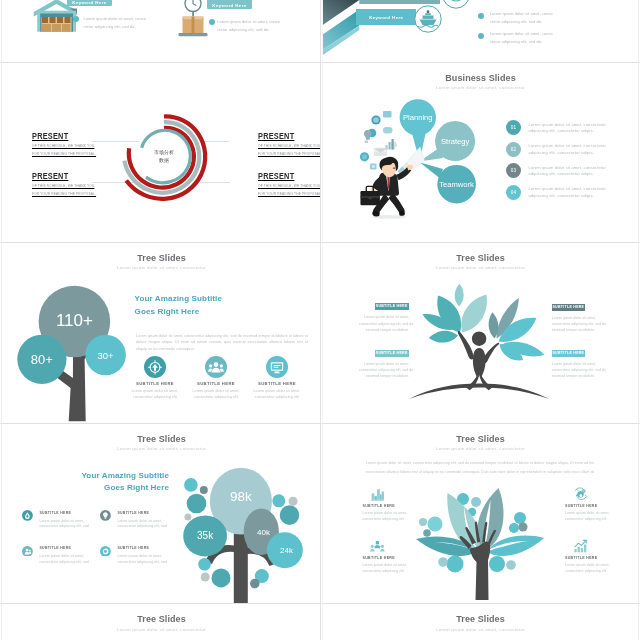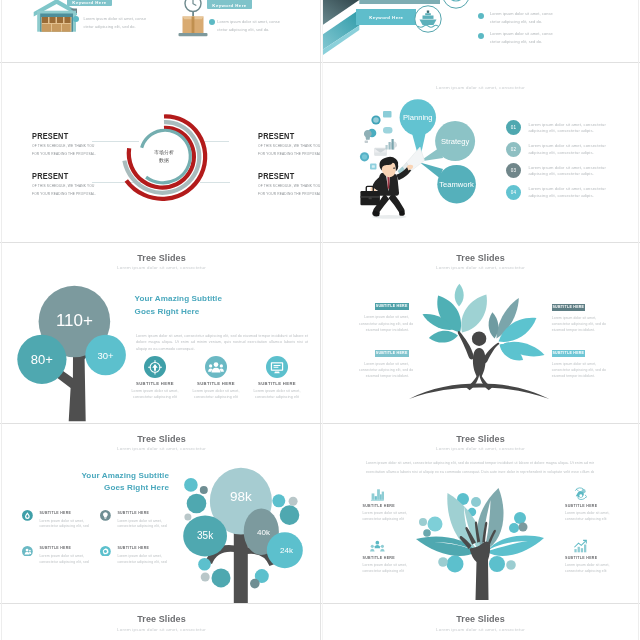--- a/index.html
+++ b/index.html
@@ -5,21 +5,21 @@
   html,body{margin:0;padding:0;}
   body{width:640px;height:640px;background:#ffffff;font-family:"Liberation Sans",sans-serif;overflow:hidden;}
   .page{position:relative;width:640px;height:640px;background:#ffffff;}
   .slide{position:absolute;background:#ffffff;overflow:hidden;}
   .sep-h{position:absolute;left:0;width:640px;height:1px;background:#e0e0e0;}
   .sep-v{position:absolute;width:1px;background:#e3e3e3;}
   .edge{position:absolute;width:1px;background:#ededed;}
   .ln{position:absolute;background:#d6dadd;}
 
   
-  .pres-block{position:absolute;}
+  .pres-block{position:absolute;text-decoration:underline;}
   .pres-title{font-size:9.2px;font-weight:bold;color:#2b2b2b;letter-spacing:0.3px;
      transform:scaleX(0.80);transform-origin:left center;}
   .pres-l1,.pres-l2{font-size:3.2px;color:#8a8f93;letter-spacing:0.18px;margin-top:3.4px;white-space:nowrap;}
   .donut-t{font-size:5px;fill:#4d4d4d;text-anchor:middle;font-family:"DejaVu Sans",sans-serif;}
 
   
   .bs-title{position:absolute;left:0;right:0;top:9.5px;text-align:center;font-size:9px;font-weight:bold;color:#6d6e71;letter-spacing:0.1px;}
   .bs-sub{position:absolute;left:0;right:0;top:21.5px;text-align:center;font-size:4.4px;color:#c6cacd;letter-spacing:0.28px;}
   .bub-t{font-size:7.6px;fill:#ffffff;text-anchor:middle;font-family:"Liberation Sans",sans-serif;}
   .bs-list{position:absolute;left:0;top:0;width:100%;height:100%;}
@@ -231,20 +231,21 @@
         <path d="M 48.00 9.50 A 38.94 38.94 0 0 1 67.39 13.73 A 39.81 39.81 0 0 1 82.50 27.27 A 40.69 40.69 0 0 1 89.11 46.92 A 41.56 41.56 0 0 1 85.08 67.72 A 42.44 42.44 0 0 1 71.04 84.16 A 43.31 43.31 0 0 1 50.29 91.69 A 44.19 44.19 0 0 1 28.09 87.94 A 45.06 45.06 0 0 1 10.28 73.44" stroke="#b31b1b" stroke-width="4.2"></path>
         <path d="M 48.00 15.20 A 33.20 33.20 0 0 1 64.35 18.64 A 34.00 34.00 0 0 1 77.24 29.88 A 34.80 34.80 0 0 1 83.16 46.36 A 35.60 35.60 0 0 1 80.23 64.03 A 36.40 36.40 0 0 1 68.81 78.35 A 37.20 37.20 0 0 1 51.49 85.44 A 38.00 38.00 0 0 1 32.52 83.14 A 38.80 38.80 0 0 1 16.74 71.65 A 39.60 39.60 0 0 1 8.39 53.57" stroke="#a9bcbd" stroke-width="4.2"></path>
         <path d="M 48.00 20.80 A 27.66 27.66 0 0 1 62.58 23.95 A 28.58 28.58 0 0 1 73.75 34.56 A 29.51 29.51 0 0 1 77.91 49.92 A 30.43 30.43 0 0 1 73.34 65.67 A 31.35 31.35 0 0 1 60.88 77.09 A 32.27 32.27 0 0 1 43.82 80.47 A 33.19 33.19 0 0 1 27.02 74.32 A 34.12 34.12 0 0 1 15.55 59.95 A 35.04 35.04 0 0 1 13.15 41.23" stroke="#b31b1b" stroke-width="4.2"></path>
         <path d="M 25.65 40.74 A 23.78 23.78 0 0 1 32.64 29.48 A 24.33 24.33 0 0 1 44.86 23.59 A 24.89 24.89 0 0 1 58.64 25.19 A 25.44 25.44 0 0 1 69.65 34.12 A 26.00 26.00 0 0 1 74.28 47.85 A 26.56 26.56 0 0 1 70.76 62.22 A 27.11 27.11 0 0 1 59.86 72.69 A 27.67 27.67 0 0 1 44.76 75.76 A 28.22 28.22 0 0 1 30.06 70.15" stroke="#74aeb0" stroke-width="3.2"></path>
       </g>
       <text x="48" y="46.5" class="donut-t">市场分析</text>
       <text x="48" y="54.5" class="donut-t">数据</text>
     </svg>
   </div>
   <div class="slide" id="s-r1c1" style="left:323px;top:63px;width:315px;height:179px">
+    <div class="bs-title">Business Slides</div>
     <div class="bs-sub">Lorem ipsum dolor sit amet, consectetur</div>
 
     <svg width="170" height="160" viewBox="0 0 170 160" style="position:absolute;left:32px;top:20px">
 
       <g>
         <path d="M 64.5 78 L 56.5 48.5 L 71 48.5 Z" fill="#62c3d1"></path>
         <circle cx="62.8" cy="34.4" r="18.2" fill="#62c3d1"></circle>
       </g>
       <g>
         <path d="M 64.5 78.5 L 86 63.5 L 88 75 Z" fill="#8cc3c6"></path>

